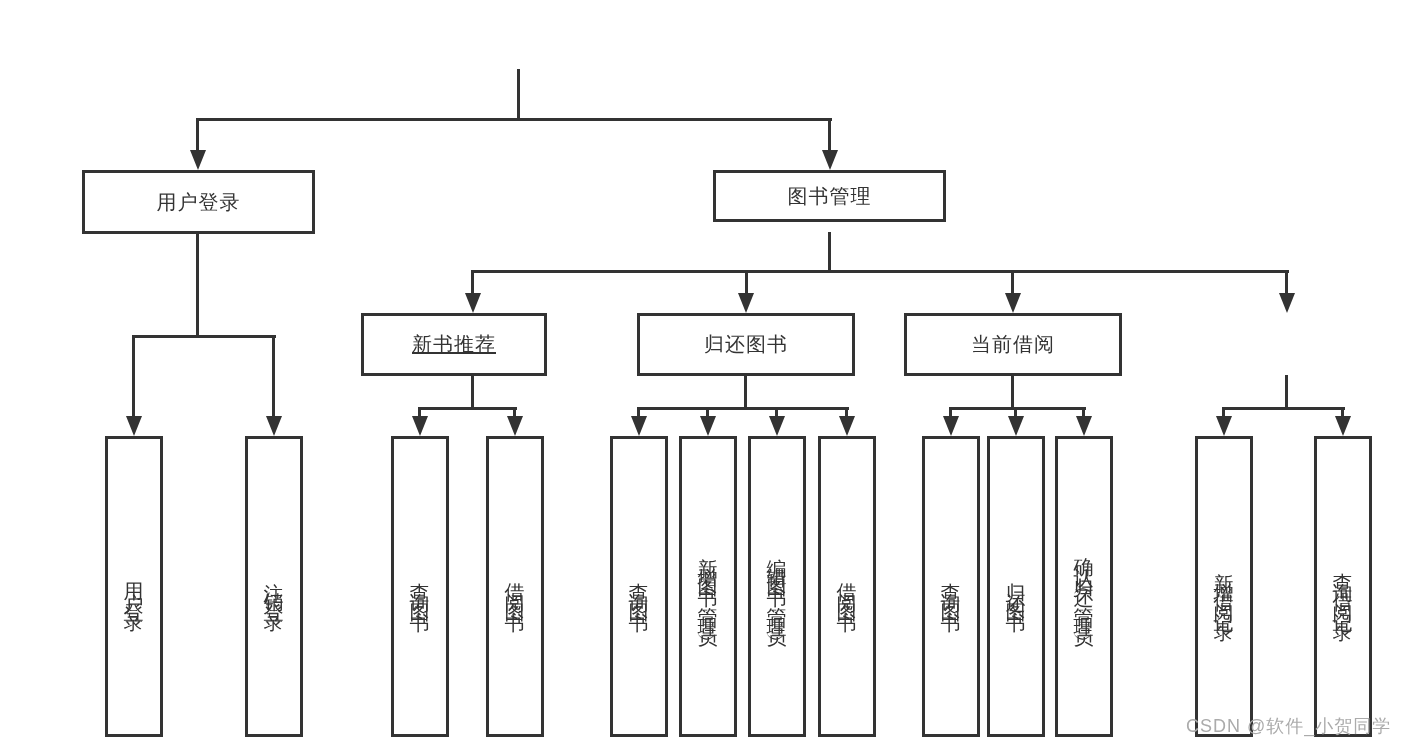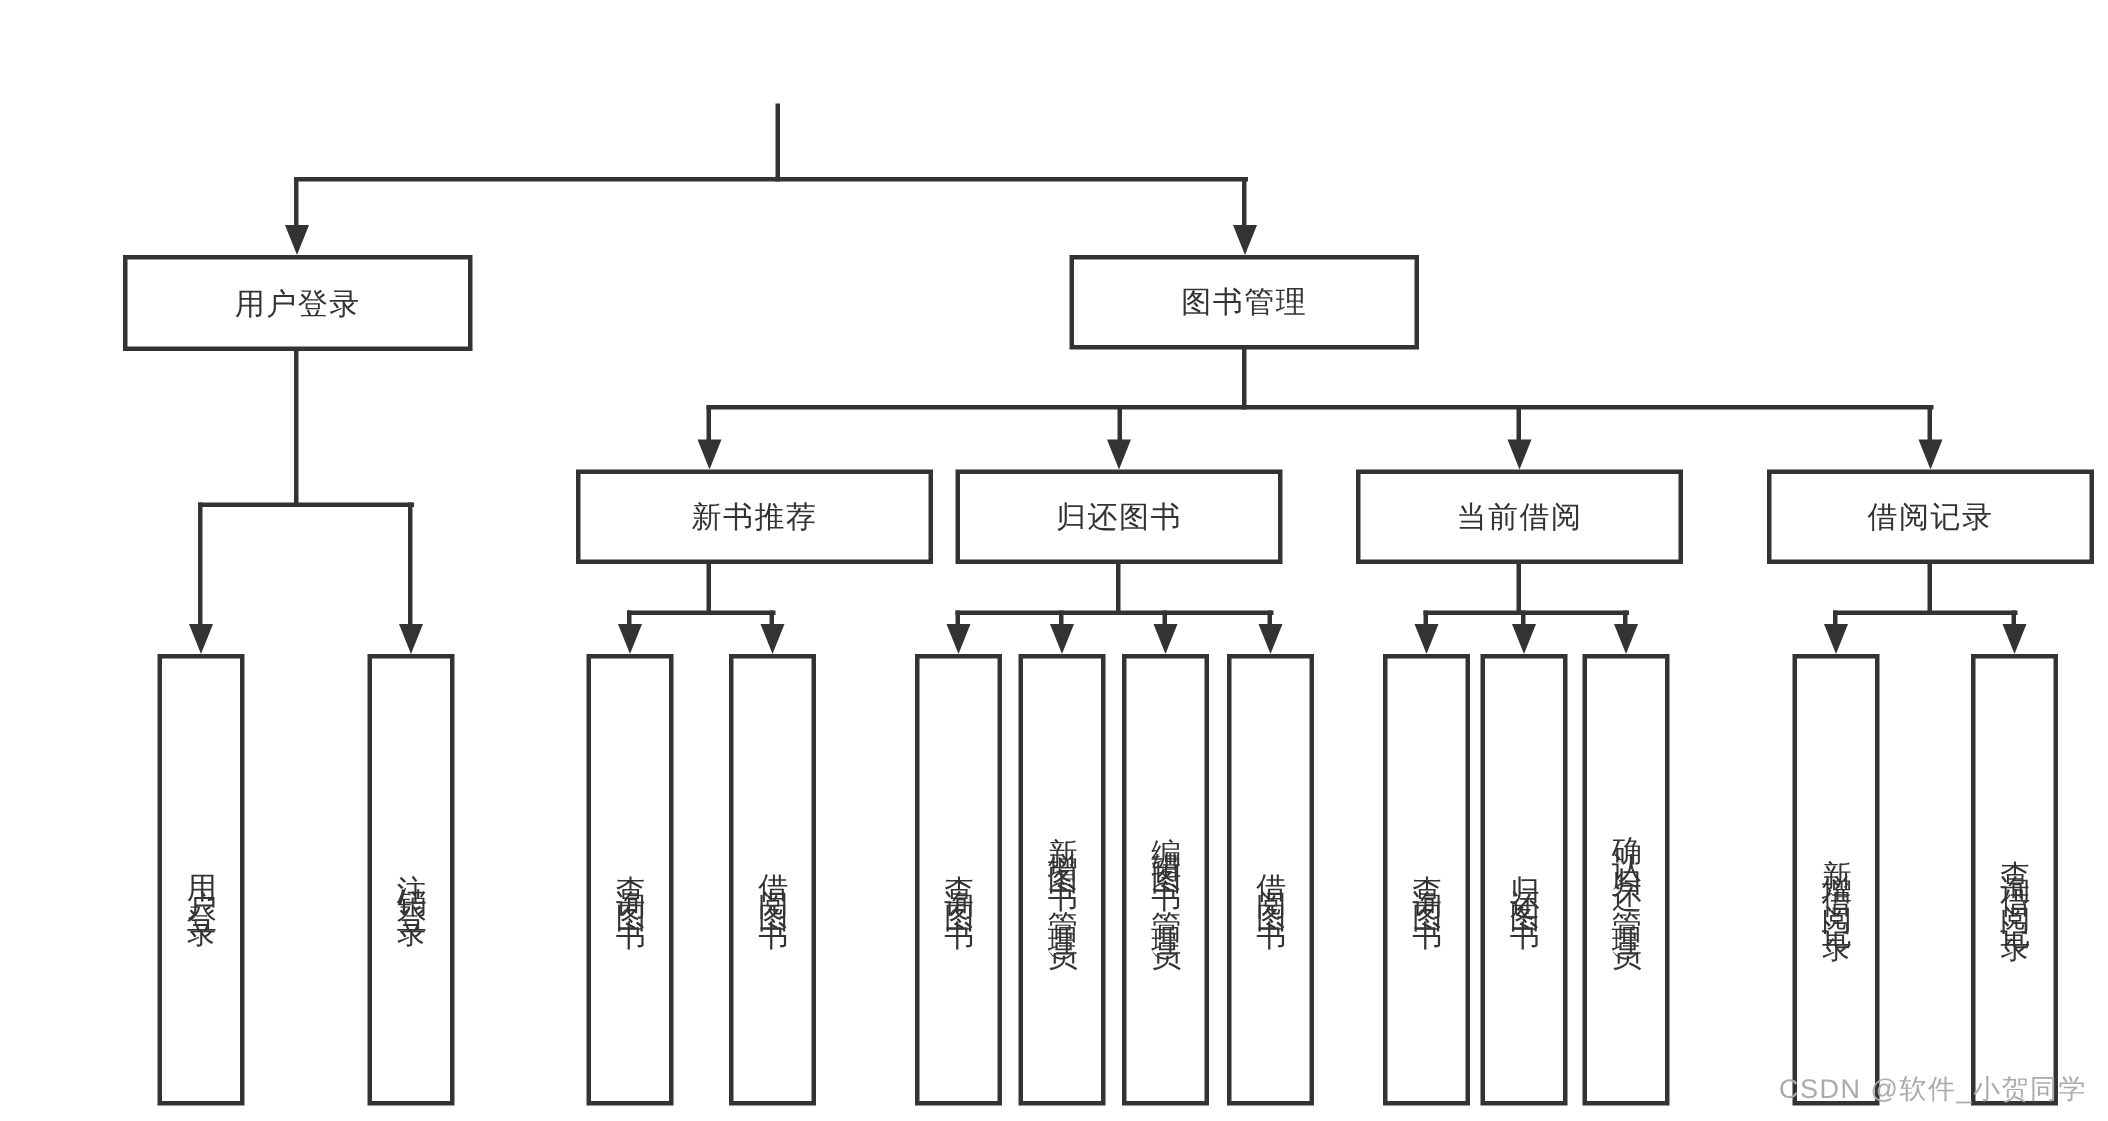--- a/index.html
+++ b/index.html
@@ -70,21 +70,21 @@
     <div class="hline" style="left:196px;top:118px;width:636px;"></div>
     <div class="vline" style="left:196px;top:118px;height:36px;"></div>
     <div class="arrow" style="left:190px;top:150px;"></div>
     <div class="vline" style="left:828px;top:118px;height:36px;"></div>
     <div class="arrow" style="left:822px;top:150px;"></div>
   </div>
 
   <div class="box" style="left:82px;top:170px;width:233px;height:64px;">
     <span>用户登录</span>
   </div>
-  <div class="box" style="left:713px;top:170px;width:233px;height:63px;">
+  <div class="box" style="left:713px;top:170px;width:233px;height:52px;">
     <span>图书管理</span>
   </div>
 
   <div>
     <div class="vline" style="left:196px;top:233px;height:105px;"></div>
     <div class="hline" style="left:132px;top:335px;width:144px;"></div>
     <div class="vline" style="left:132px;top:335px;height:83px;"></div>
     <div class="arrow" style="left:126px;top:416px;"></div>
     <div class="vline" style="left:272px;top:335px;height:83px;"></div>
     <div class="arrow" style="left:266px;top:416px;"></div>
@@ -96,31 +96,28 @@
     <div class="vline" style="left:471px;top:270px;height:26px;"></div>
     <div class="arrow" style="left:465px;top:293px;"></div>
     <div class="vline" style="left:745px;top:270px;height:26px;"></div>
     <div class="arrow" style="left:738px;top:293px;"></div>
     <div class="vline" style="left:1011px;top:270px;height:26px;"></div>
     <div class="arrow" style="left:1005px;top:293px;"></div>
     <div class="vline" style="left:1285px;top:270px;height:26px;"></div>
     <div class="arrow" style="left:1279px;top:293px;"></div>
   </div>
 
-  <div class="box" style="left:384px;top:313px;width:238px;height:63px;">
+  <div class="box" style="left:361px;top:313px;width:186px;height:63px;text-decoration:underline;">
     <span>新书推荐</span>
   </div>
   <div class="box" style="left:637px;top:313px;width:218px;height:63px;">
     <span>归还图书</span>
   </div>
   <div class="box" style="left:904px;top:313px;width:218px;height:63px;text-align:center;">
     <span>当前借阅</span>
-  </div>
-  <div class="box" style="left:1178px;top:313px;width:218px;height:63px;">
-    <span>借阅记录</span>
   </div>
 
   <div>
     <div class="vline" style="left:471px;top:375px;height:35px;"></div>
     <div class="hline" style="left:418px;top:407px;width:99px;"></div>
     <div class="vline" style="left:418px;top:407px;height:12px;"></div>
     <div class="arrow" style="left:412px;top:416px;"></div>
     <div class="vline" style="left:513px;top:407px;height:12px;"></div>
     <div class="arrow" style="left:507px;top:416px;"></div>
   </div>

